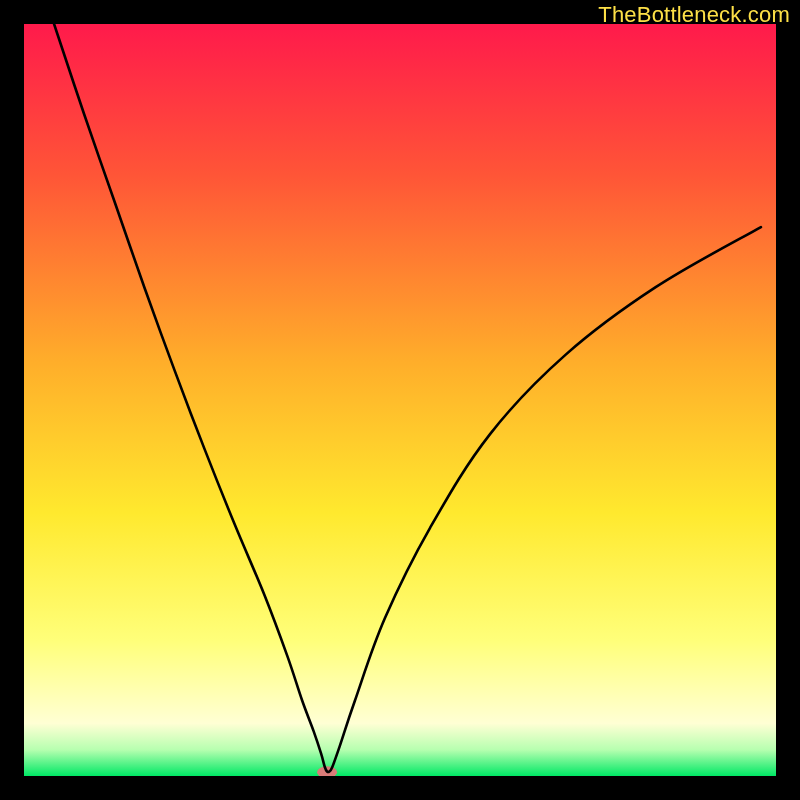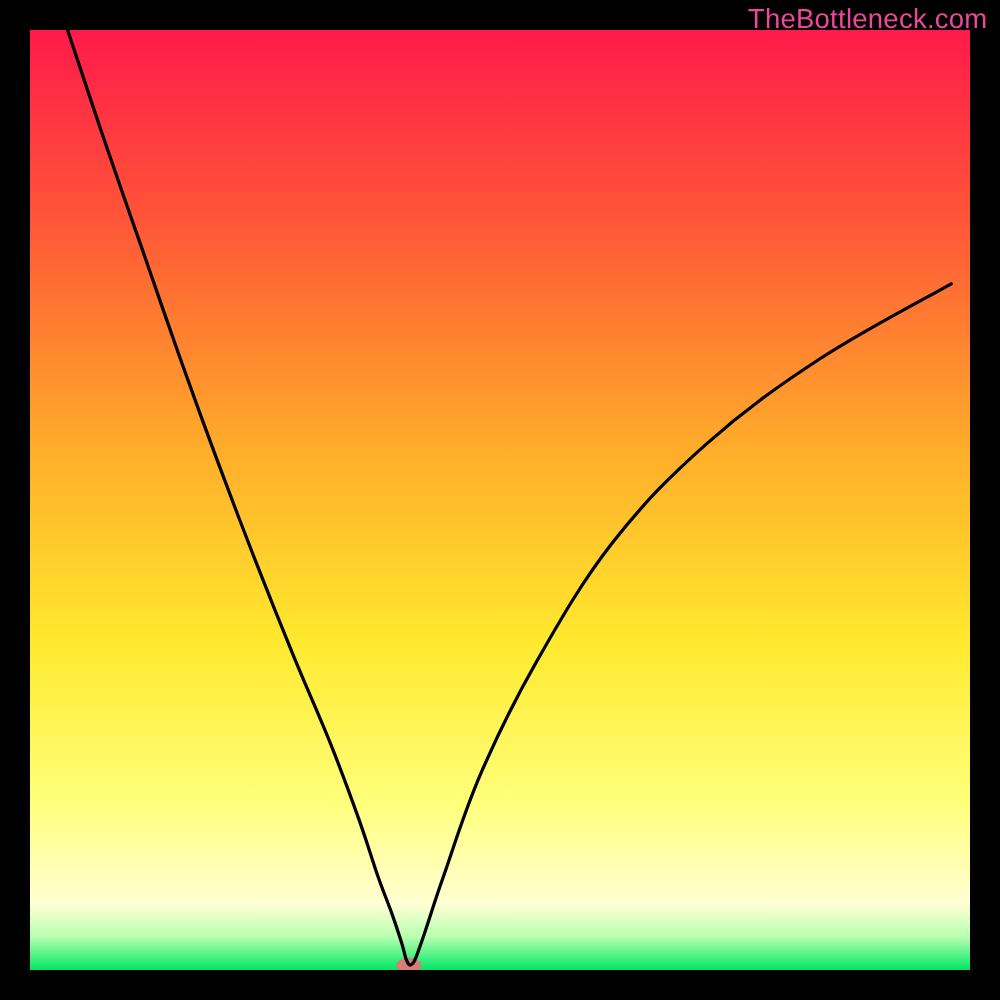--- a/index.html
+++ b/index.html
@@ -23,21 +23,21 @@
     position: absolute;
     left: 0;
     top: 0;
     width: 752px;
     height: 752px;
   }
   .watermark {
     position: absolute;
     top: 2px;
     right: 10px;
-    color: #ec4899;
+    color: #fde047;
     font-size: 22px;
     font-weight: 500;
     letter-spacing: 0.2px;
     user-select: none;
   }
   svg {
     display: block;
   }
 </style>
 </head>

